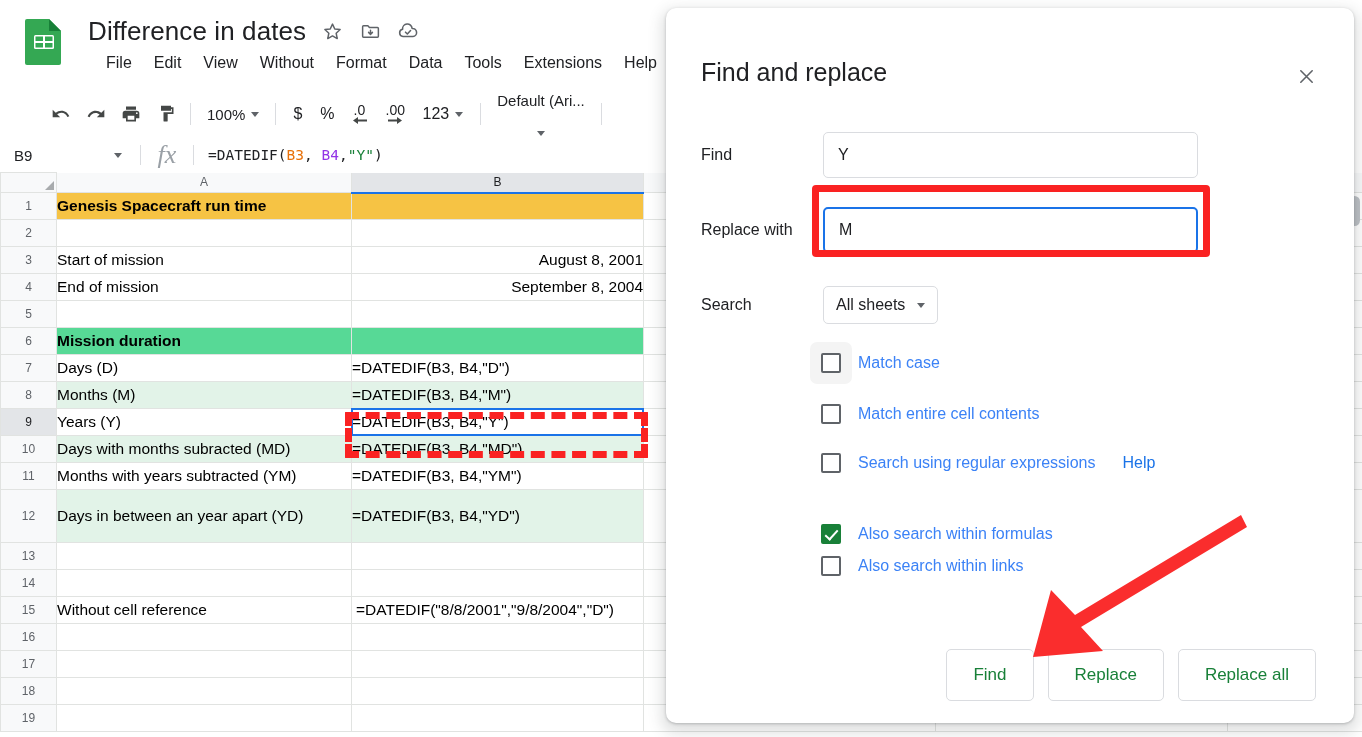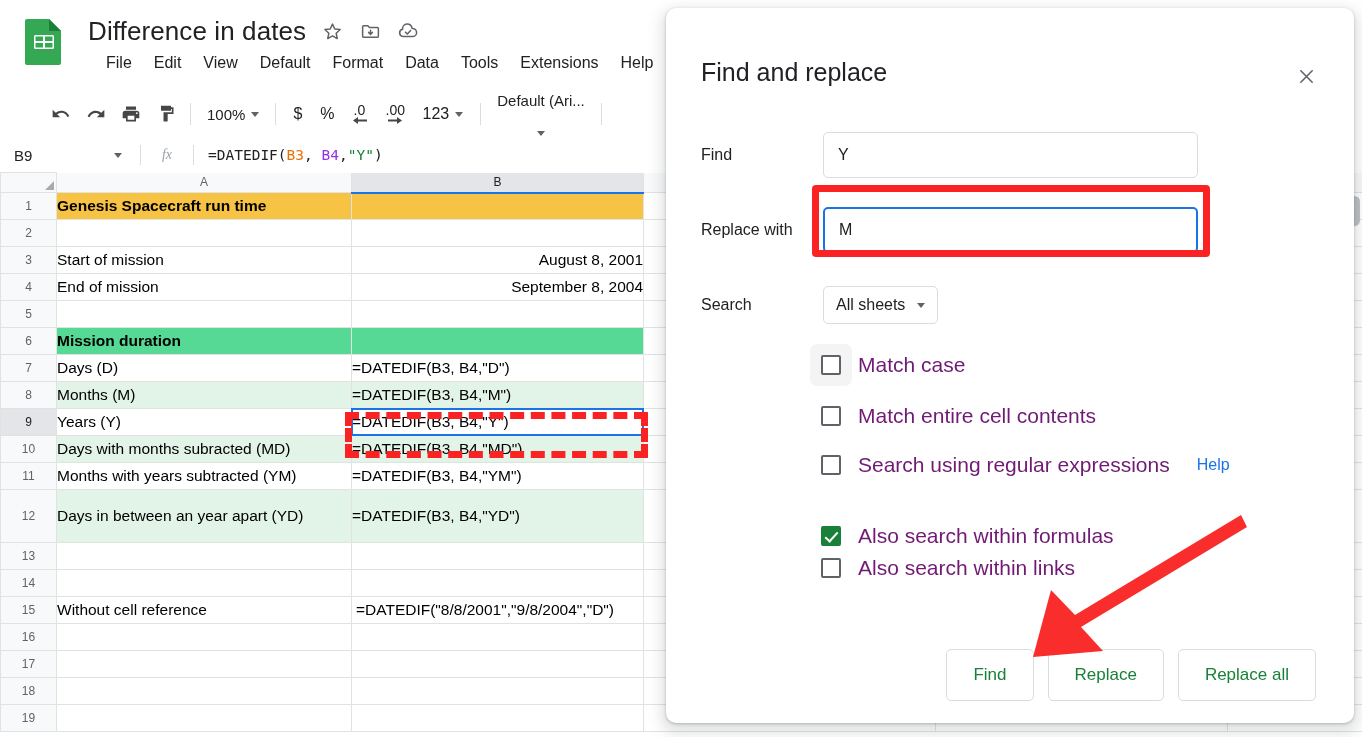--- a/index.html
+++ b/index.html
@@ -42,21 +42,21 @@
   .tb-font { display:flex; align-items:center; gap:22px; padding:4px 8px; border-radius:4px; cursor:pointer; font-size:15px; color:#202124;flex-direction:column; }
 
   
   .fbar { position:absolute; left:0; top:138px; width:1362px; height:34px; background:#fff; display:flex; align-items:center; }
   .namebox {
     width:140px; height:34px; display:flex; align-items:center; padding-left:14px;
     font-size:15px; color:#202124; cursor:text; position:relative;
   }
   .namebox .caret { position:absolute; right:18px; top:15px; }
   .fb-sep { width:1px; height:20px; background:#dadce0; }
-  .fx { width:52px; display:flex; align-items:center; justify-content:center; font-style:italic; font-family:"Liberation Serif",serif; font-size:14px; color:#9aa0a6; }
+  .fx { width:52px; display:flex; align-items:center; justify-content:center; font-style:italic; font-family:"Liberation Serif",serif; font-size:26px; color:#9aa0a6; }
   .formula {
     flex:1; font-family:"DejaVu Sans Mono","Liberation Mono",monospace; font-size:14.5px;
     color:#202124; padding-left:14px; white-space:nowrap; cursor:text;
   }
   .ref-orange { color:#e8710a; }
   .ref-purple { color:#9334e6; }
   .str-green { color:#188038; }
 
   
   .gridwrap { position:absolute; left:0; top:172px; width:1362px; height:565px; overflow:hidden; background:#fff; }
@@ -141,21 +141,21 @@
   .cbox {
     width:20px; height:20px; border:2px solid #5f6368; border-radius:2px; background:#fff;
     cursor:pointer; flex:none; position:relative;
   }
   .cbox.checked { background:#188038; border-color:#188038; }
   .cbox.checked:after {
     content:""; position:absolute; left:5px; top:1px; width:5px; height:11px;
     border:solid #fff; border-width:0 2.5px 2.5px 0; transform:rotate(42deg);
   }
   .cbox.hovered { box-shadow:0 0 0 11px rgba(60,64,67,.06); }
-  .cblabel { font-size:21px; color:#701a75; white-space:nowrap; }
+  .cblabel { font-size:16px; color:#3b82f6; white-space:nowrap; }
   .helplink { font-size:16px; color:#1a73e8; cursor:pointer; margin-left:10px; }
   .btnrow { position:absolute; left:0; top:641px; width:688px; display:flex; justify-content:flex-end; gap:14px; padding-right:38px; }
   .btn {
     height:52px; border-radius:5px; font-size:17px; cursor:pointer; display:flex; align-items:center; justify-content:center;
     font-family:"Liberation Sans",sans-serif; padding:0 26px;
   }
   .btn-outline { border:1px solid #dadce0; background:#fff; color:#188038; }
   .btn-primary { background:#1e7b34; color:#fff; border:1px solid #1e7b34; padding:0 34px; }
 
   
@@ -203,21 +203,21 @@
           <path d="M6.5 18 a4 4 0 0 1 -.4-7.9 A5.2 5.2 0 0 1 16.5 9.2 a3.8 3.8 0 0 1 .9 8.8 z" stroke-linejoin="round"></path>
           <path d="M9.3 13.3 l2 2 3.5-3.8" stroke-linecap="round" stroke-linejoin="round"></path>
         </svg>
       </div>
     </div>
 
     <div class="menubar">
       <div class="menu-item">File</div>
       <div class="menu-item">Edit</div>
       <div class="menu-item">View</div>
-      <div class="menu-item">Default</div>
+      <div class="menu-item">Without</div>
       <div class="menu-item">Format</div>
       <div class="menu-item">Data</div>
       <div class="menu-item">Tools</div>
       <div class="menu-item">Extensions</div>
       <div class="menu-item">Help</div>
     </div>
   </div>
 
   <div class="toolbar">
     <div style="width:42px"></div>

